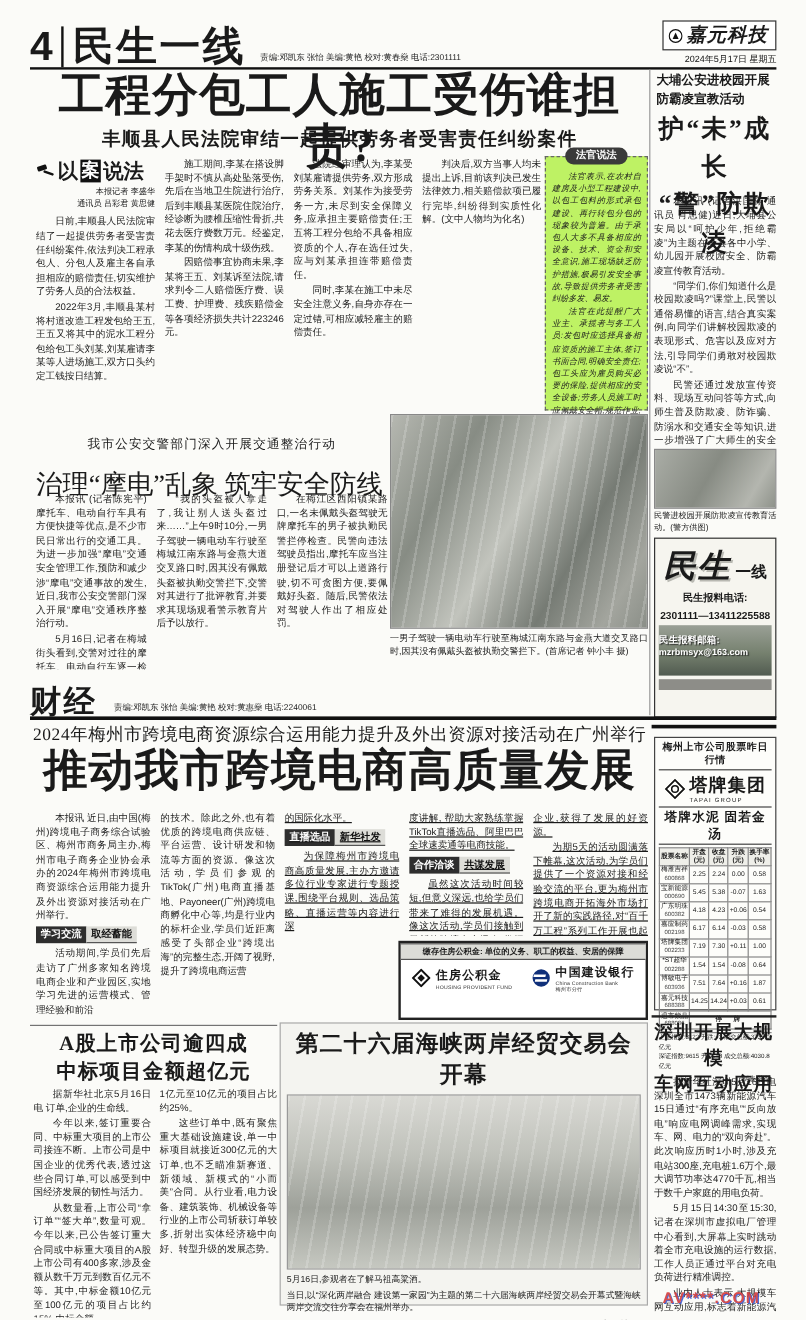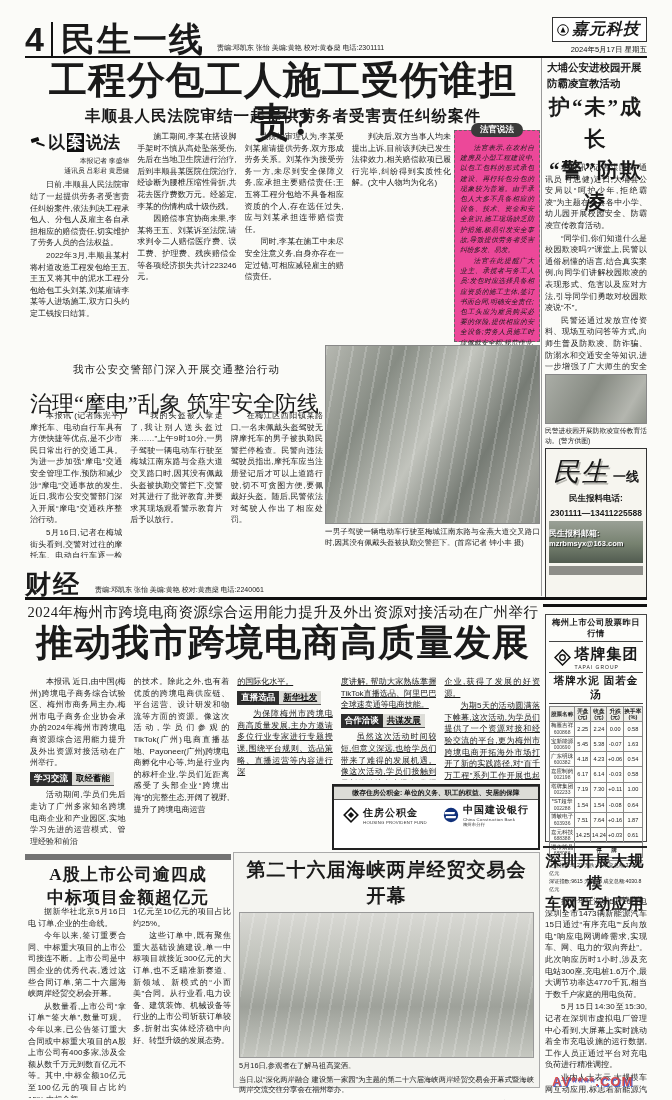--- a/index.html
+++ b/index.html
@@ -23,21 +23,21 @@
   
   .lead-hl{left:25px;top:60px;width:516px;font-size:38px;font-weight:900;letter-spacing:1px;line-height:1.1;}
   .lead-sub{left:25px;top:106px;width:516px;font-size:15.5px;font-weight:bold;letter-spacing:1px;}
   .lead-body{left:30px;top:131px;width:421px;height:210px;display:grid;grid-template-columns:repeat(4,1fr);grid-gap:0 8px;}
   .lead-col{overflow:hidden;}
   .case-logo{display:flex;align-items:center;gap:2px;margin-bottom:2px;}
   .case-big{font-size:17px;font-weight:900;}
   .case-inv{font-size:15px;font-weight:900;background:#111;color:#fff;padding:0 1px;}
   .bylines{font-size:6.8px;line-height:1.5;color:#222;margin-bottom:3px;text-align:right;}
   
-  .judge{left:454px;top:130px;width:86px;height:212px;border:1px dashed #666;padding:12px 5px 4px 5px;box-sizing:border-box;background:#ec4899;}
+  .judge{left:454px;top:130px;width:86px;height:212px;border:1px dashed #666;padding:12px 5px 4px 5px;box-sizing:border-box;background:#bef264;}
   .judge .para{font-size:6.8px;font-style:italic;line-height:1.5;}
   .judge-tab{position:absolute;top:-8px;left:50%;transform:translateX(-50%);background:#3a3a3a;color:#fff;
              font-size:8.5px;font-weight:bold;padding:1px 9px;border-radius:8px;white-space:nowrap;}
   
   .moto-kick{left:30px;top:363px;width:293px;font-size:10.5px;letter-spacing:1px;}
   .moto-hl{left:22px;top:389px;width:305px;font-size:22px;font-weight:400;letter-spacing:0px;}
   .moto-body{left:30px;top:410px;width:293px;height:148px;display:grid;grid-template-columns:repeat(3,1fr);grid-gap:0 8px;}
   .moto-col{overflow:hidden;}
   .ph-moto{left:325px;top:345px;width:215px;height:179px;border:1px solid #888;box-sizing:border-box;
      background:linear-gradient(120deg,#b6b8b1 0%,#878c84 25%,#c2c4bd 48%,#767b74 70%,#a3a59e 88%,#8b8f88 100%);}
@@ -57,42 +57,42 @@
   .flag-b{background:#ddddd8;color:#111;padding:0 4px;border-bottom:1px solid #555;}
   
   .hpf{left:332px;top:784px;width:208px;height:66px;border:2px solid #222;box-sizing:border-box;background:#fff;}
   .hpf-title{font-size:12.5px;font-weight:900;font-style:italic;text-align:center;letter-spacing:1px;padding:2px 0 1px;}
   .hpf-sub{font-size:6.8px;font-weight:bold;text-align:center;background:#dcdcd7;padding:1px 0;border-top:1px solid #555;border-bottom:1px solid #555;}
   .hpf-logos{display:flex;justify-content:center;align-items:center;gap:16px;padding-top:3px;}
   .logo-unit{display:flex;align-items:center;gap:4px;}
   .logo-txt1{font-size:10px;font-weight:900;letter-spacing:1px;}
   .logo-txt2{font-size:4.3px;color:#333;letter-spacing:0.2px;}
   
-  .ast-hl{left:25px;top:854px;width:206px;font-size:17px;font-weight:900;line-height:1.35;letter-spacing:1px;border-top:6px solid #737373;padding-top:4px;}
+  .ast-hl{left:25px;top:854px;width:206px;font-size:17px;font-weight:900;line-height:1.35;letter-spacing:1px;border-top:1px solid #737373;padding-top:4px;}
   .ast-body{left:28px;top:906px;width:203px;height:192px;display:grid;grid-template-columns:repeat(2,1fr);grid-gap:0 7px;}
   .ast-col{overflow:hidden;}
   
   .strait{left:233px;top:852px;width:307px;height:236px;border:1px solid #aaa;background:#f4f4f0;box-sizing:border-box;padding:3px 5px;}
   .strait-hl{font-size:19px;font-weight:900;text-align:center;letter-spacing:1px;margin:1px 0 3px;}
   .ph-expo{width:100%;height:146px;border:1px solid #999;box-sizing:border-box;
      background:linear-gradient(180deg,#d9d9d4 0%,#bfc1ba 35%,#9ea19a 65%,#c6c8c1 100%);position:relative;}
   .strait-cap{font-size:7.3px;line-height:1.45;text-align:justify;margin-top:3px;}
   .strait-credit{text-align:right;font-size:7.3px;}
   
   .vrule{left:541px;top:58px;width:0;height:538px;border-left:1px solid #999;}
   .dabu-kick{left:547px;top:60px;width:100px;font-size:10.5px;font-weight:bold;line-height:1.5;}
   .dabu-hl{left:545px;top:92px;width:102px;font-size:21px;font-weight:900;line-height:1.5;letter-spacing:2px;text-align:center;}
   .dabu-body{left:545px;top:162px;width:102px;height:210px;overflow:hidden;}
   .ph-dabu{left:545px;top:374px;width:102px;height:50px;border:1px solid #888;box-sizing:border-box;
      background:linear-gradient(120deg,#aaada6 0%,#878b83 45%,#b4b6af 80%,#8e928a 100%);}
   .dabu-cap{left:545px;top:426px;width:102px;font-size:6.8px;line-height:1.4;text-align:justify;}
   
   .ms-box{left:545px;top:448px;width:102px;height:150px;border:1px solid #333;box-sizing:border-box;background:#f6f5ef;padding:3px;}
   .ms-title{text-align:center;margin-top:2px;}
-  .ms-t1{font-size:27px;font-weight:400;font-style:italic;letter-spacing:1px;text-shadow:1.5px 1.5px 0 #b9b9b2;}
+  .ms-t1{font-size:27px;font-weight:700;font-style:italic;letter-spacing:1px;text-shadow:1.5px 1.5px 0 #b9b9b2;}
   .ms-t2{font-size:13px;font-weight:900;}
   .ms-line{font-size:8.5px;font-weight:bold;text-align:center;margin-top:3px;}
   .ms-strip{margin-top:3px;height:42px;background:linear-gradient(180deg,#9aa096 0%,#76816f 55%,#515b50 100%);
             position:relative;color:#fff;}
   .ms-strip .ms-mail1{font-size:8px;font-weight:bold;padding-top:7px;text-shadow:1px 1px 1px #222;}
   .ms-strip .ms-mail2{font-size:7.5px;font-weight:bold;text-shadow:1px 1px 1px #222;}
   .ms-bar{height:9px;background:#8d8d88;margin-top:3px;}
   .sb-rule1{left:543px;top:604px;width:104px;height:3px;background:#111;}
   .sb-rule2{left:543px;top:846px;width:104px;height:2px;background:#222;}
   
@@ -403,21 +403,21 @@
     <div class="stk-credit">制表:张怡</div>
   </div>
 
   <div class="abs ast-hl serif ctr">
     <div>A股上市公司逾四成</div>
     <div>中标项目金额超亿元</div>
   </div>
   <div class="abs ast-body">
     <div class="ast-col">
         <p class="para">据新华社北京5月16日电 订单,企业的生命线。</p>
-        <p class="para">今年以来,签订重要合同、中标重大项目的上市公司接连不断。上市公司是中国企业的优秀代表,透过这些合同订单,第二十六届海峡两岸经贸交易会开幕。</p>
+        <p class="para">今年以来,签订重要合同、中标重大项目的上市公司接连不断。上市公司是中国企业的优秀代表,透过这些合同订单,可以感受到中国经济发展的韧性与活力。</p>
         <p class="para">从数量看,上市公司“拿订单”“签大单”,数量可观。今年以来,已公告签订重大合同或中标重大项目的A股上市公司有400多家,涉及金额从数千万元到数百亿元不等。其中,中标金额10亿元至100亿元的项目占比约15%,中标金额</p>
       </div>
     <div class="ast-col">
         <p class="para noindent">1亿元至10亿元的项目占比约25%。</p>
         <p class="para">这些订单中,既有聚焦重大基础设施建设,单一中标项目就接近300亿元的大订单,也不乏瞄准新赛道、新领域、新模式的“小而美”合同。从行业看,电力设备、建筑装饰、机械设备等行业的上市公司斩获订单较多,折射出实体经济稳中向好、转型升级的发展态势。</p>
       </div>
   </div>
 
   <div class="abs strait">
     <div class="strait-hl serif">第二十六届海峡两岸经贸交易会开幕</div>

